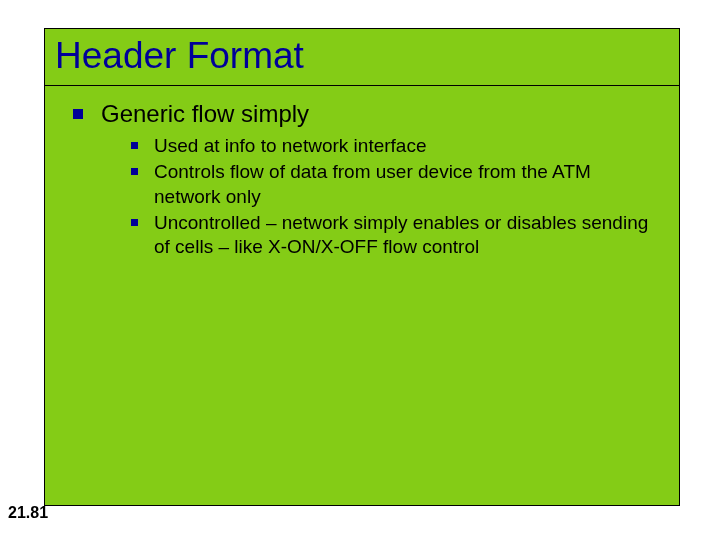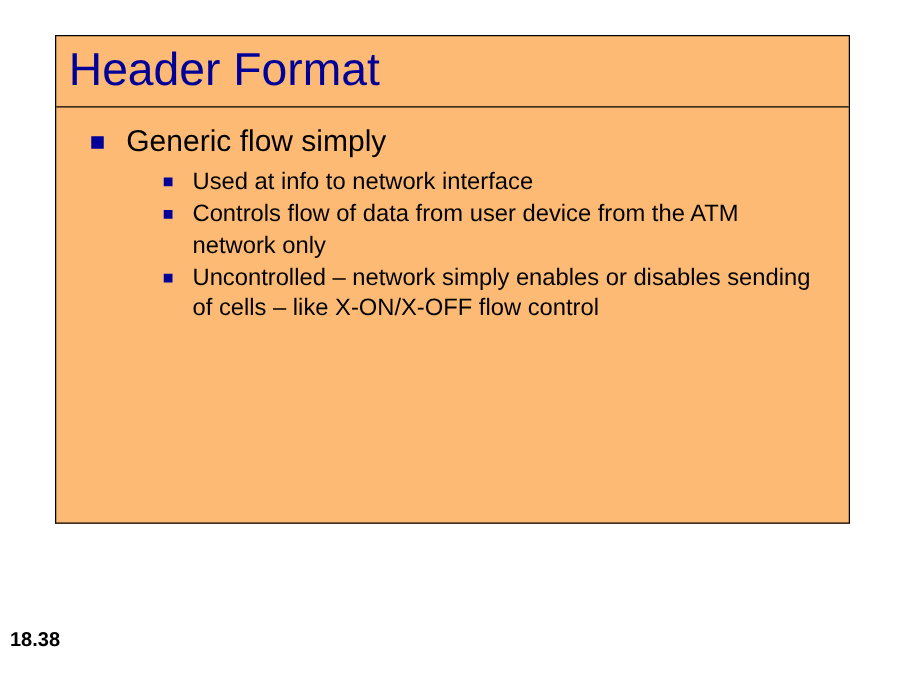--- a/index.html
+++ b/index.html
@@ -9,23 +9,23 @@
     background: #fff;
     font-family: Verdana, Geneva, sans-serif;
     position: relative;
     overflow: hidden;
   }
   .slide-frame {
     position: absolute;
     left: 44px;
     top: 28px;
     width: 636px;
-    height: 391px;
+    height: 478px;
     border: 1px solid #000;
-    background: #fdba74;
+    background: #84cc16;
   }
   .title-box {
     border-bottom: 1px solid #000;
     padding: 6px 12px 8px 10px;
   }
   .title {
     font-size: 37px;
     color: #000099;
     font-weight: normal;
     letter-spacing: 0px;
@@ -103,13 +103,13 @@
         <span class="text">Controls flow of data from user device from the ATM network only</span>
       </div>
       <div class="lvl2">
         <span class="bullet"></span>
         <span class="text">Uncontrolled – network simply enables or disables sending of cells – like X-ON/X-OFF flow control</span>
       </div>
     </div>
   </div>
 </div>
 
-<div class="slide-number">18.38</div>
+<div class="slide-number">21.81</div>
 
 </body></html>

